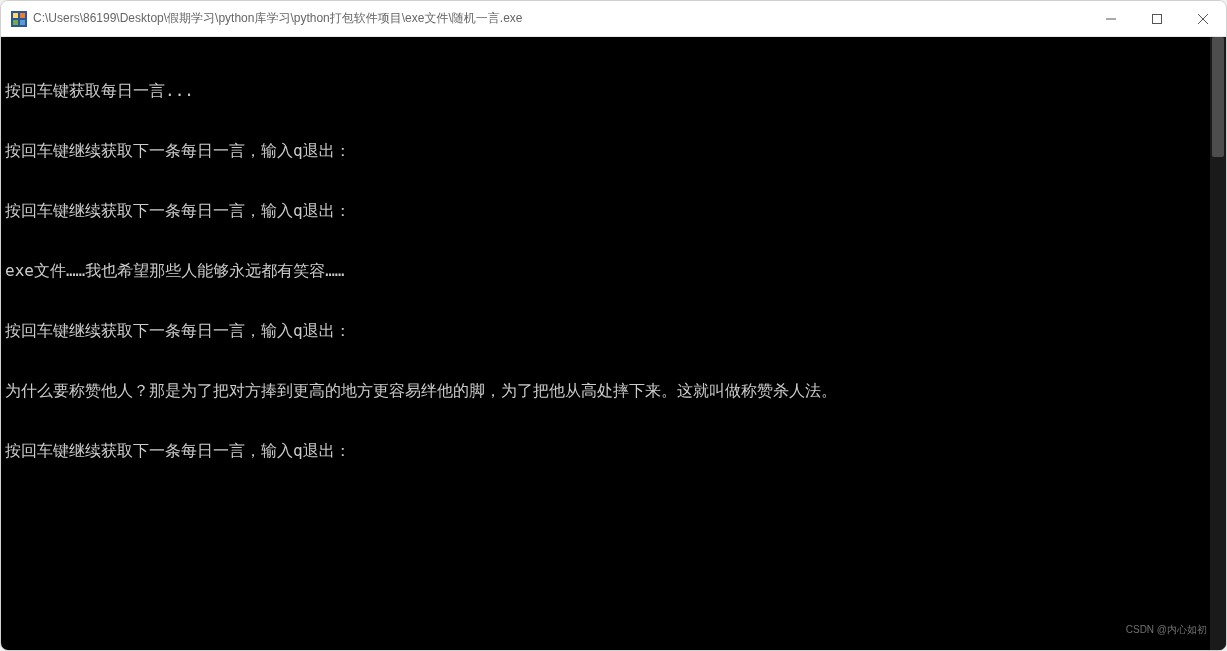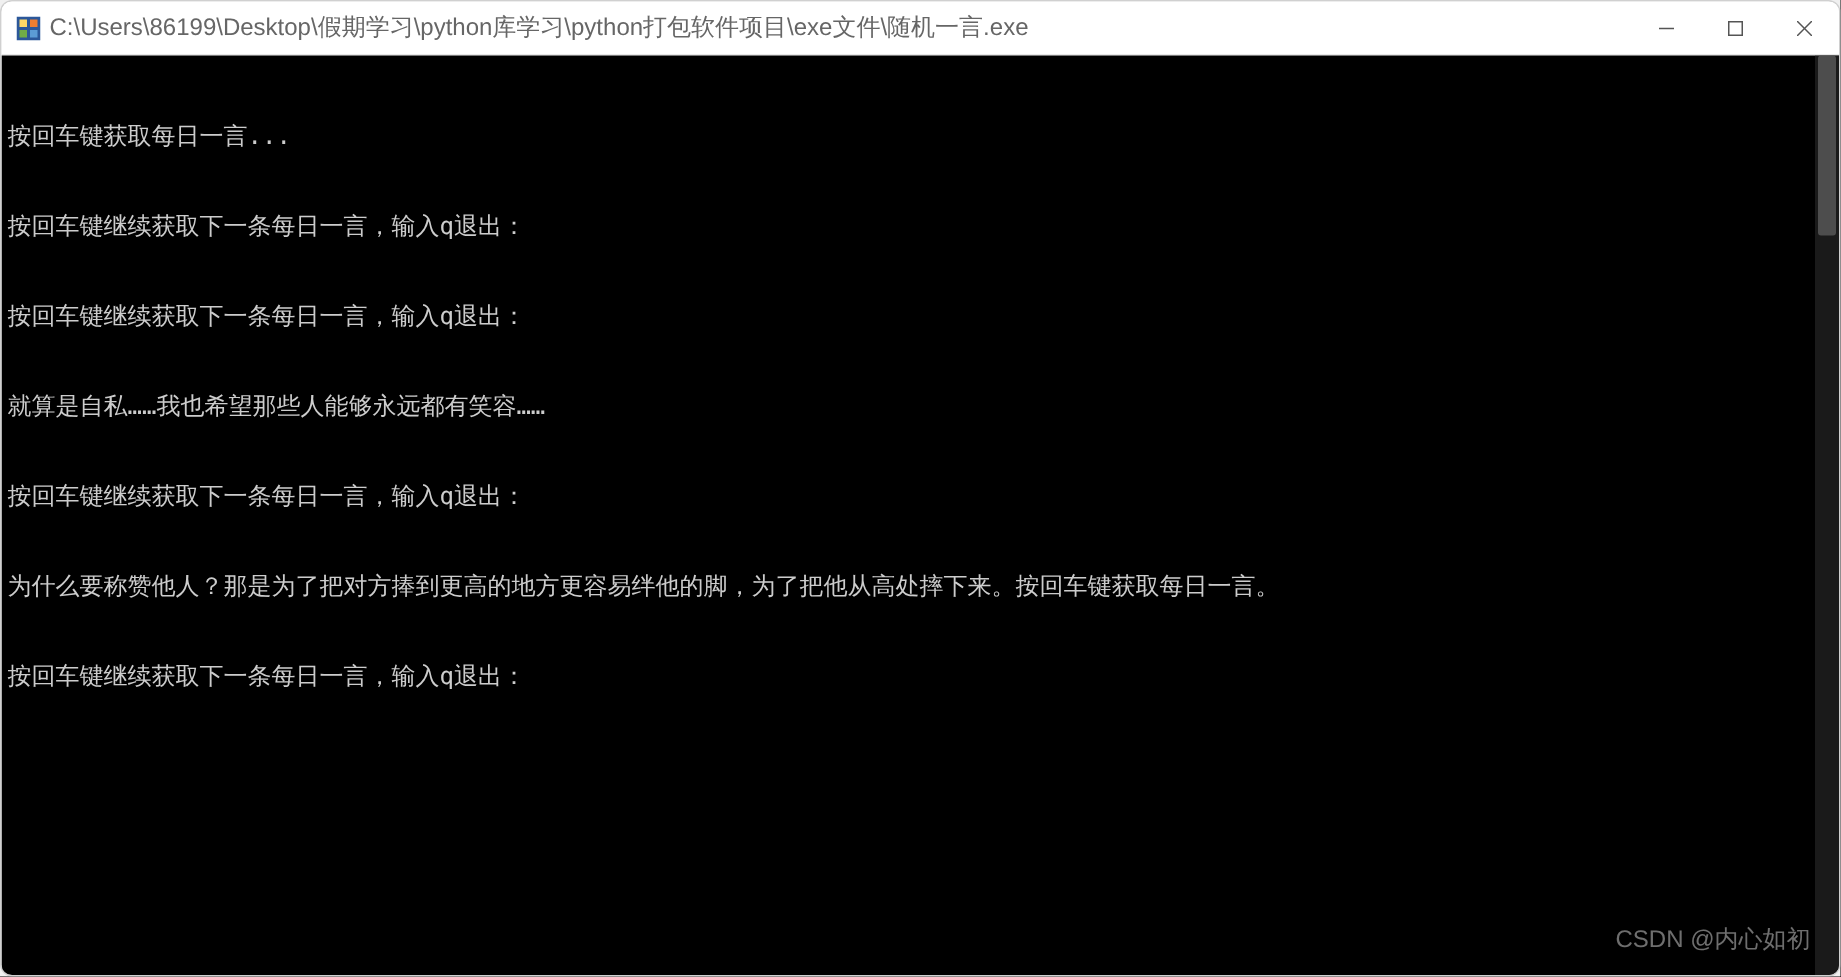--- a/index.html
+++ b/index.html
@@ -42,21 +42,21 @@
       display: flex;
       align-items: center;
       justify-content: center;
     }
     .titlebar-icon svg {
       width: 16px;
       height: 16px;
     }
     .titlebar-title {
       flex: 1;
-      font-size: 16px;
+      font-size: 12px;
       color: #666666;
       white-space: nowrap;
       overflow: hidden;
       text-overflow: ellipsis;
     }
     .titlebar-controls {
       display: flex;
       height: 100%;
     }
     .titlebar-btn {
@@ -101,21 +101,21 @@
       right: 2px;
       height: 120px;
       background: #4d4d4d;
       border-radius: 2px;
     }
     .watermark {
       position: absolute;
       bottom: 14px;
       right: 20px;
       color: rgba(200,200,200,0.55);
-      font-size: 16px;
+      font-size: 10px;
       font-family: "Microsoft YaHei", sans-serif;
       pointer-events: none;
     }
   </style>
 </head>
 <body>
 
 <div class="window">
   <div class="titlebar">
     <div class="titlebar-icon">
@@ -145,23 +145,23 @@
           <line x1="10" y1="0" x2="0" y2="10" stroke="currentColor" stroke-width="1"></line>
         </svg>
       </div>
     </div>
   </div>
   <div class="console-area">
     <div class="console-content">
       <span class="console-line">按回车键获取每日一言...</span>
       <span class="console-line">按回车键继续获取下一条每日一言，输入q退出：</span>
       <span class="console-line">按回车键继续获取下一条每日一言，输入q退出：</span>
-      <span class="console-line">就算是自私……我也希望那些人能够永远都有笑容……</span>
+      <span class="console-line">exe文件……我也希望那些人能够永远都有笑容……</span>
       <span class="console-line">按回车键继续获取下一条每日一言，输入q退出：</span>
-      <span class="console-line">为什么要称赞他人？那是为了把对方捧到更高的地方更容易绊他的脚，为了把他从高处摔下来。按回车键获取每日一言。</span>
+      <span class="console-line">为什么要称赞他人？那是为了把对方捧到更高的地方更容易绊他的脚，为了把他从高处摔下来。这就叫做称赞杀人法。</span>
       <span class="console-line">按回车键继续获取下一条每日一言，输入q退出：</span>
     </div>
     <div class="scrollbar">
       <div class="scrollbar-thumb"></div>
     </div>
   </div>
 </div>
 
 <div class="watermark">CSDN @内心如初</div>
 

